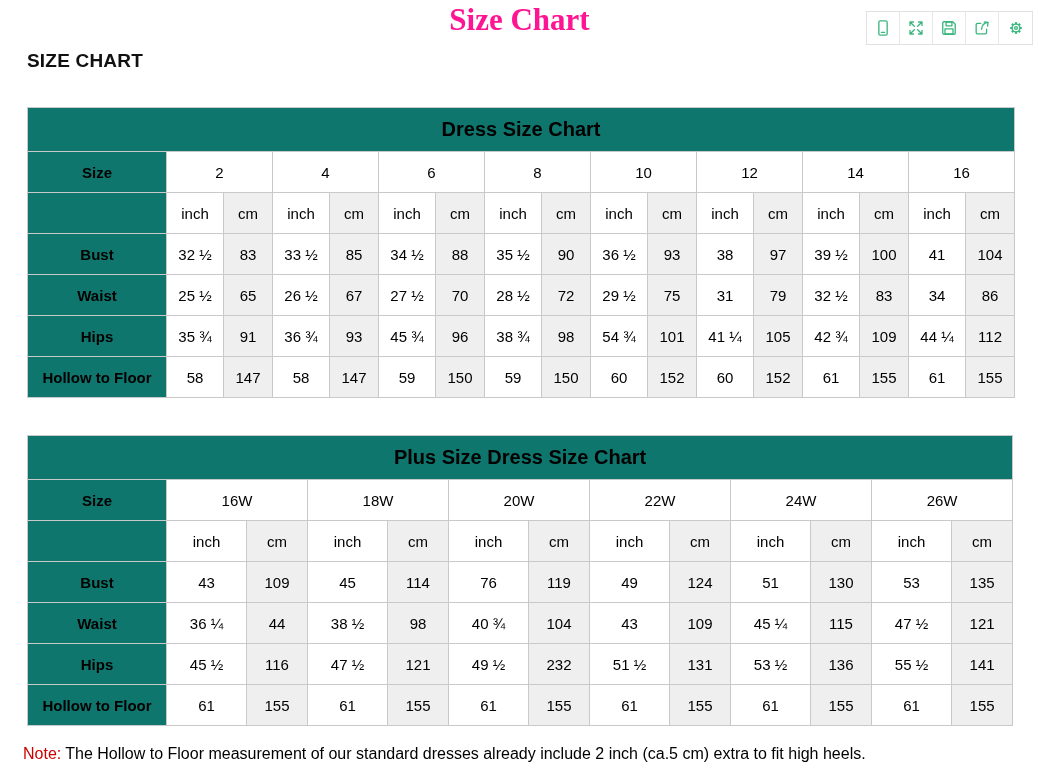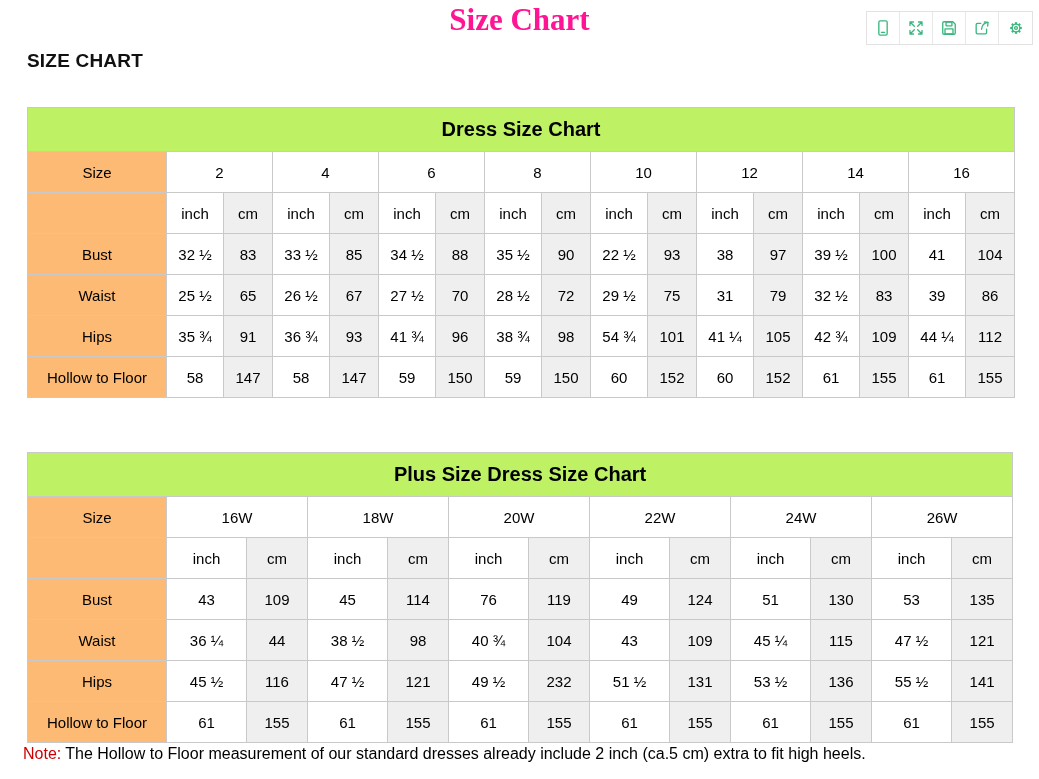--- a/index.html
+++ b/index.html
@@ -42,38 +42,38 @@
 
   table.size-table {
     position: absolute; left: 27px;
     width: 986px;
     border-collapse: collapse;
     table-layout: fixed;
     font-size: 15px;
     color: #000;
   }
   table.size-table.t0 { top: 107px; }
-  table.size-table.t1 { top: 452px; padding-left: 44px; }
+  table.size-table.t1 { top: 435px; padding-left: 44px; }
   table.size-table td {
     border: 1px solid #c9c9c9;
     text-align: center;
     vertical-align: middle;
     height: 41px;
     padding: 0 2px;
     background: #fff;
     overflow: hidden;
     white-space: nowrap;
   }
   table.size-table td.title-cell {
     height: 44px;
     font-size: 20px;
     font-weight: bold;
-    background: #bef264;
-  }
-  table.size-table td.lbl { background: #fdba74; }
+    background: #0f766e;
+  }
+  table.size-table td.lbl { background: #0f766e; font-weight: bold; }
   table.size-table td.cm  { background: #efefef; }
   table.size-table td.inch { background: #ffffff; }
   table.size-table td.size-cell { background: #ffffff; }
 
   .note {
     position: absolute; top: 744px; left: 22px;
     margin: 1px; font-size: 16px; color: #000;
   }
   .note .note-label { color: #cc0000; margin-right: 4px; }
 </style>
@@ -190,21 +190,21 @@
         <tr>
           <td class="lbl">Bust</td>
           <td class="inch">32 ½</td>
           <td class="cm">83</td>
           <td class="inch">33 ½</td>
           <td class="cm">85</td>
           <td class="inch">34 ½</td>
           <td class="cm">88</td>
           <td class="inch">35 ½</td>
           <td class="cm">90</td>
-          <td class="inch">22 ½</td>
+          <td class="inch">36 ½</td>
           <td class="cm">93</td>
           <td class="inch">38</td>
           <td class="cm">97</td>
           <td class="inch">39 ½</td>
           <td class="cm">100</td>
           <td class="inch">41</td>
           <td class="cm">104</td>
         </tr>
         <tr>
           <td class="lbl">Waist</td>
@@ -215,30 +215,30 @@
           <td class="inch">27 ½</td>
           <td class="cm">70</td>
           <td class="inch">28 ½</td>
           <td class="cm">72</td>
           <td class="inch">29 ½</td>
           <td class="cm">75</td>
           <td class="inch">31</td>
           <td class="cm">79</td>
           <td class="inch">32 ½</td>
           <td class="cm">83</td>
-          <td class="inch">39</td>
+          <td class="inch">34</td>
           <td class="cm">86</td>
         </tr>
         <tr>
           <td class="lbl">Hips</td>
           <td class="inch">35 ¾</td>
           <td class="cm">91</td>
           <td class="inch">36 ¾</td>
           <td class="cm">93</td>
-          <td class="inch">41 ¾</td>
+          <td class="inch">45 ¾</td>
           <td class="cm">96</td>
           <td class="inch">38 ¾</td>
           <td class="cm">98</td>
           <td class="inch">54 ¾</td>
           <td class="cm">101</td>
           <td class="inch">41 ¼</td>
           <td class="cm">105</td>
           <td class="inch">42 ¾</td>
           <td class="cm">109</td>
           <td class="inch">44 ¼</td>

